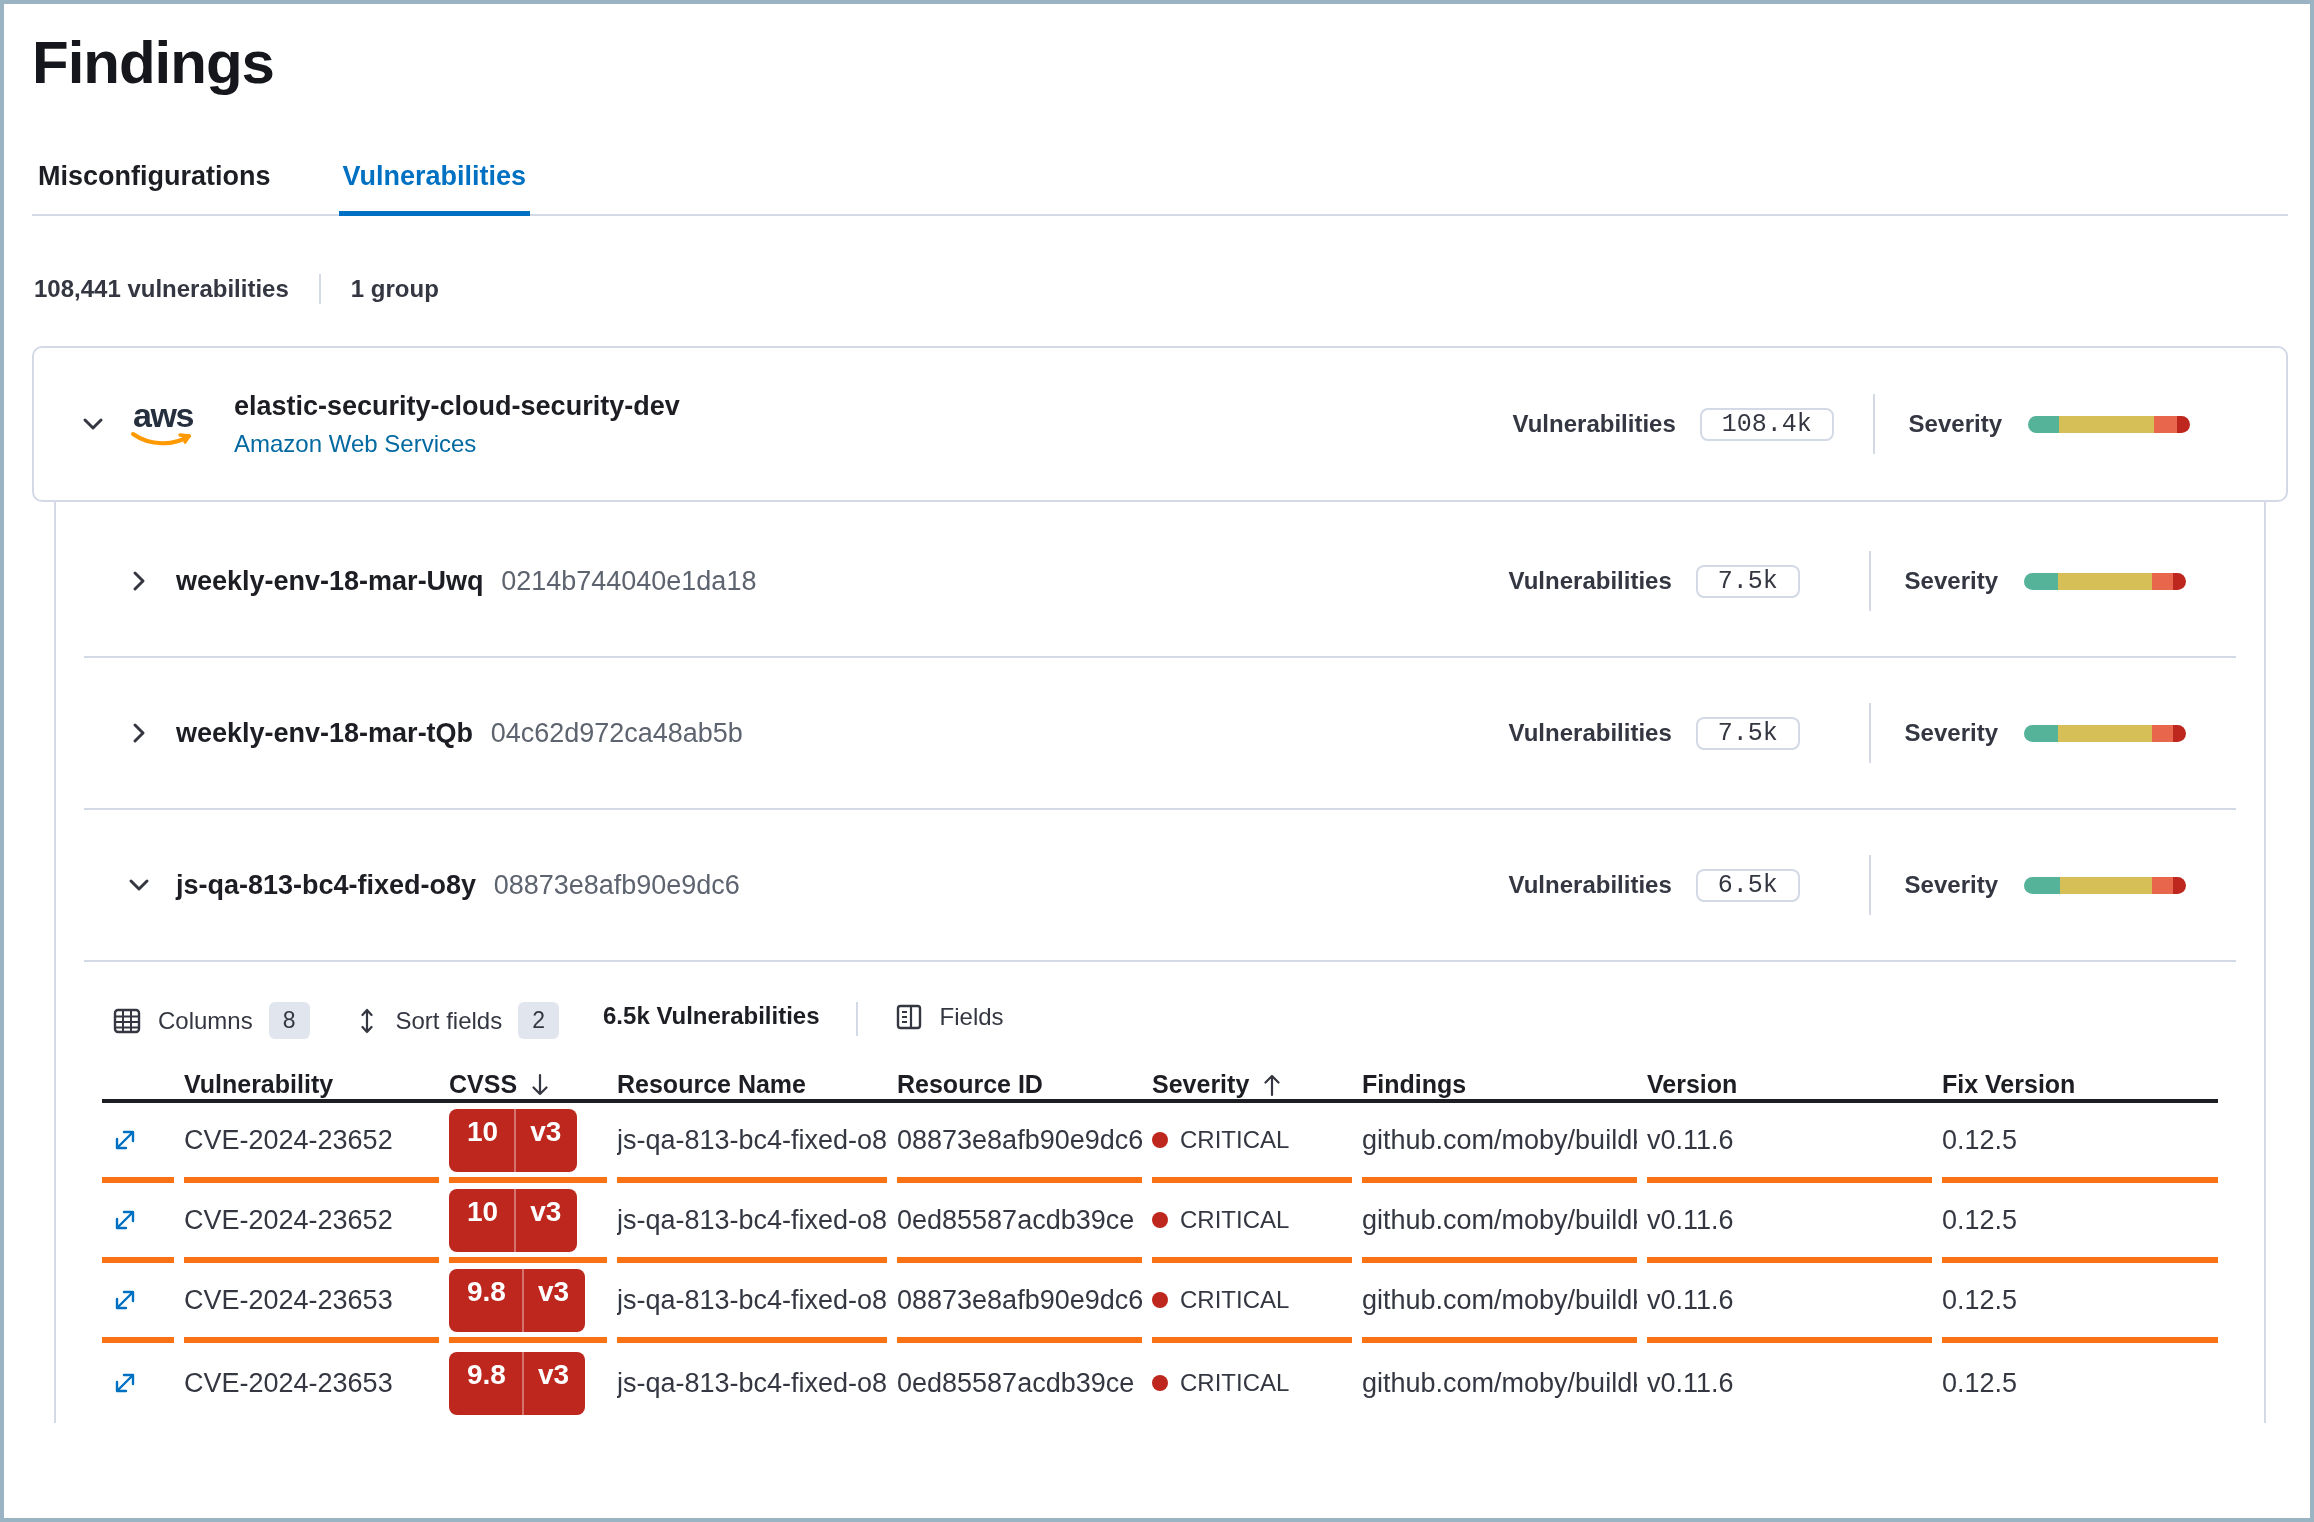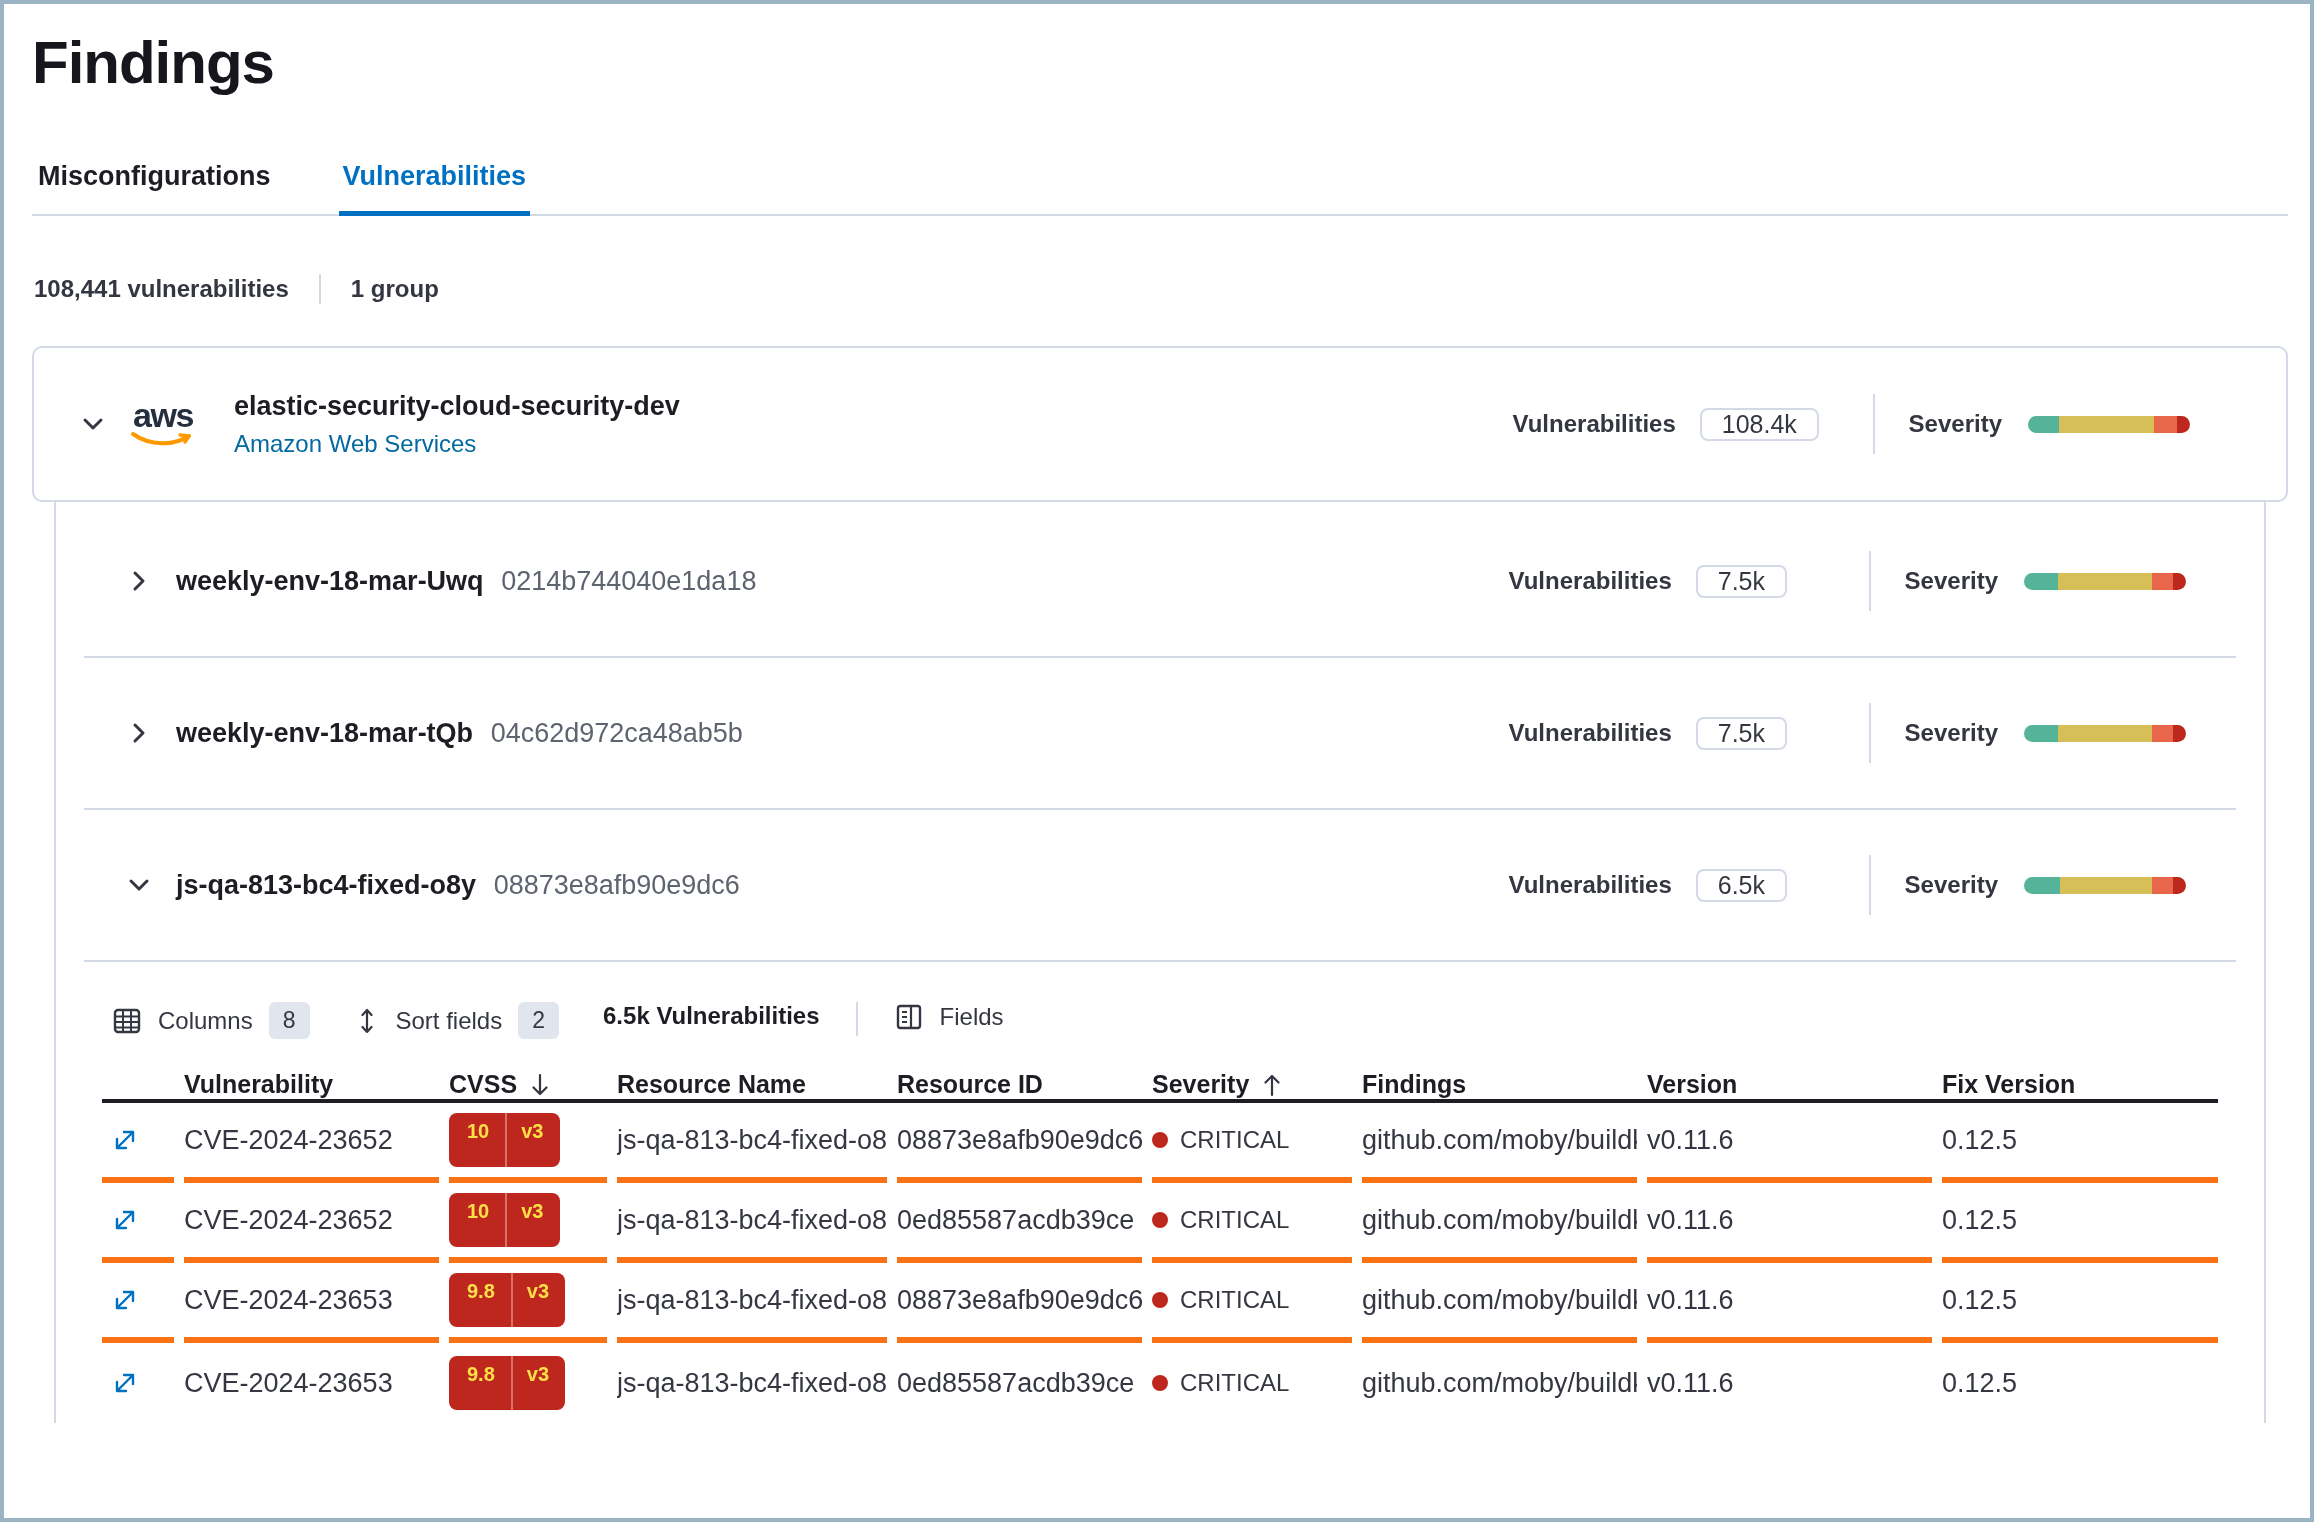--- a/index.html
+++ b/index.html
@@ -47,21 +47,21 @@
   .card-names { margin-left: 38px; }
   .card-name { font-size: 27px; font-weight: 700; color: #1D1E24; }
   .card-sub { font-size: 24px; color: #0369a1; margin-top: 8px; }
   .flex-spacer { flex: 1; }
 
   
   .stats { display: flex; align-items: center; }
   .stat-label { font-size: 24px; font-weight: 700; color: #343741; }
   .count-badge {
     margin-left: 24px; border: 2px solid #D3DAE6; border-radius: 8px;
-    padding: 0 20px; font-size: 25px; color: #343741; min-width: 88px; text-align: right; background:#fff;
+    padding: 0 20px; font-size: 25px; color: #343741; min-width: 88px; text-align: right; background:#fff;font-family:Liberation Mono, monospace;
   }
   .stat-vuln { width: 326px; display: flex; align-items: center; }
   .vdiv { width: 2px; height: 60px; background: #D3DAE6; margin: 0 34px; }
   .sev-label { font-size: 24px; font-weight: 700; color: #343741; margin-right: 26px; }
   .sev-bar { width: 162px; height: 17px; border-radius: 9px; overflow: hidden; display: flex; }
   .sev-bar > div { height: 100%; }
 
   
   .group-panel {
     margin: -6px 22px 0 22px;
@@ -90,21 +90,21 @@
   .grid-header { margin-top: 20px; }
   .th { font-size: 25px; font-weight: 700; color: #1D1E24; display: flex; align-items: center; gap: 10px; cursor: pointer; white-space: nowrap; }
   .header-line { height: 4px; background: #1D1E24; width: 2116px; }
   .data-row { height: 80px; }
   .cell { font-size: 27px; color: #343741; overflow: hidden; white-space: nowrap; }
   .data-row .bordered { border-bottom: 6px solid #f97316; height: 80px; display: flex; align-items: center; overflow: hidden; }
   .data-row:last-child .bordered { border-bottom: none; }
 
   .expand-btn { background: none; border: none; cursor: pointer; display: flex; align-items: center; padding: 0 0 0 8px; }
 
-  .cvss-badge { display: inline-flex; background: #BD271E; border-radius: 8px; color: #fde047; font-weight: 700; font-size: 20px; overflow: hidden; }
+  .cvss-badge { display: inline-flex; background: #BD271E; border-radius: 8px; color: #ffffff; font-weight: 700; font-size: 28px; overflow: hidden; }
   .cvss-badge .score { padding: 7px 16px 8px 18px; }
   .cvss-badge .ver { padding: 7px 16px 24px 14px; border-left: 2px solid rgba(255,255,255,0.35); text-align: right; }
 
   .sev-cell { display: flex; align-items: center; gap: 12px; }
   .crit-dot { width: 16px; height: 16px; border-radius: 50%; background: #BD271E; flex: none; }
   .sev-text { font-size: 24px; color: #343741; }
 
   svg { display: block; }
 </style>
 </head>

